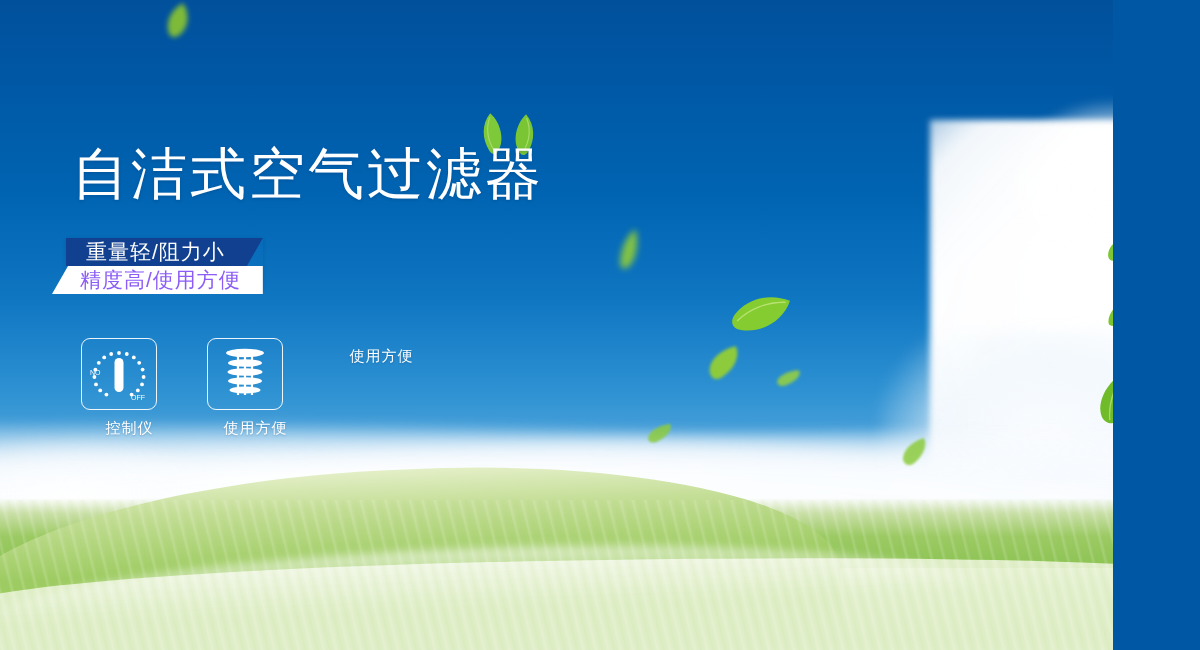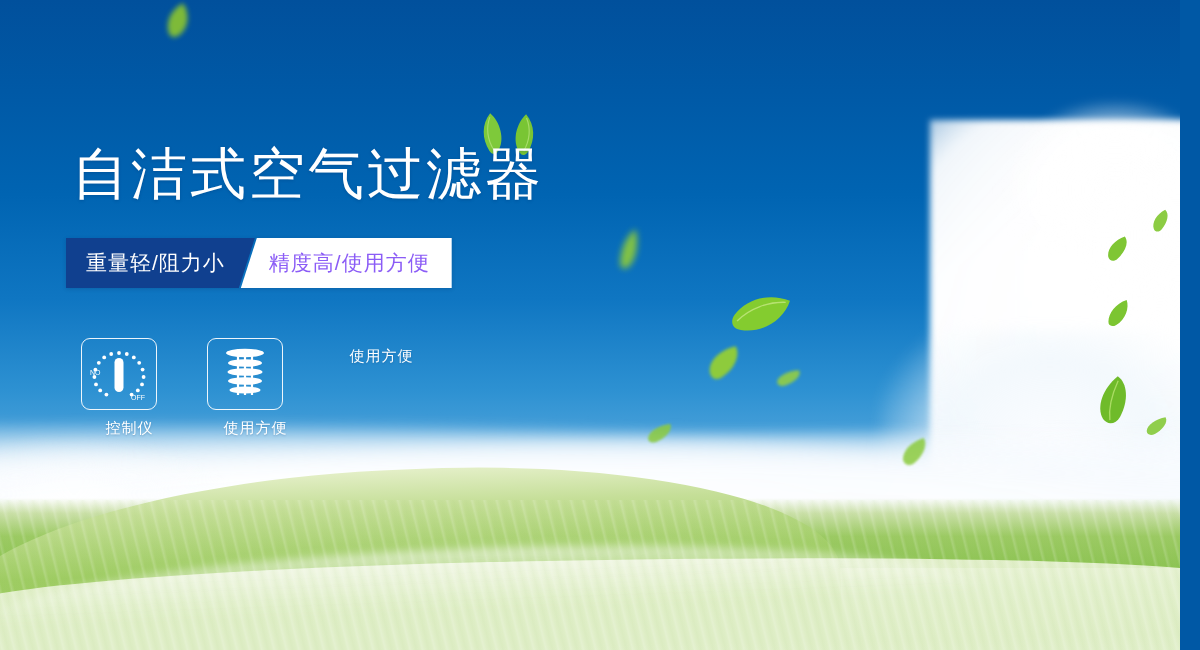--- a/index.html
+++ b/index.html
@@ -2,34 +2,35 @@
 <html><head>
 <meta charset="utf-8">
 <style>
   html,body{margin:0;padding:0;}
   body{
     width:1200px;height:650px;overflow:hidden;
     font-family:"Liberation Sans","DejaVu Sans",sans-serif;
     background:#0058a5;
   }
   #banner{
-    position:relative;width:1180px;height:650px;overflow:hidden;
+    position:relative;width:1085px;height:650px;overflow:hidden;
     background:
       linear-gradient(to bottom,
         #01509c 0%,
         #0059a6 14%,
         #0064b2 30%,
         #0f76c2 46%,
         #2d91d2 60%,
         #5aaade 72%,
         #8cc4e8 80%,
         #b9d9ef 86%,
         #d8e8f2 90%,
         #e7eee6 93%,
         #eef3e2 100%);
+    padding-left: 28px;
   }
 
   
   #cloud-right{
     position:absolute;left:930px;top:120px;width:420px;height:440px;
     background:
       radial-gradient(circle at 30% 30%, rgba(255,255,255,.98) 0%, rgba(255,255,255,.92) 34%, rgba(255,255,255,0) 66%),
       radial-gradient(circle at 62% 18%, rgba(255,255,255,.97) 0%, rgba(255,255,255,.88) 30%, rgba(255,255,255,0) 60%),
       radial-gradient(circle at 20% 62%, rgba(252,253,255,.95) 0%, rgba(246,250,254,.85) 32%, rgba(255,255,255,0) 64%),
       radial-gradient(circle at 55% 58%, rgba(255,255,255,.95) 0%, rgba(244,249,254,.86) 34%, rgba(255,255,255,0) 66%),
@@ -139,20 +140,21 @@
     line-height:1.15;
     white-space:nowrap;
     font-family:"DejaVu Sans","Liberation Sans",sans-serif;
     text-shadow:0 1px 3px rgba(0,40,90,.25);
   }
 
   
   #subtitle-banner{
     position:absolute;left:66px;top:238px;height:50px;display:flex;align-items:stretch;
     box-shadow:0 1px 4px rgba(0,30,70,.18);
+    flex-direction:column;
   }
   #subtitle-left{
     background:#10408f;color:#ffffff;
     display:flex;align-items:center;padding:0 18px 0 20px;
     font-size:21px;letter-spacing:1px;white-space:nowrap;
     clip-path:polygon(0 0, 100% 0, calc(100% - 16px) 100%, 0 100%);
     padding-right:30px;
   }
   #subtitle-right{
     background:#ffffff;color:#8b5cf6;

